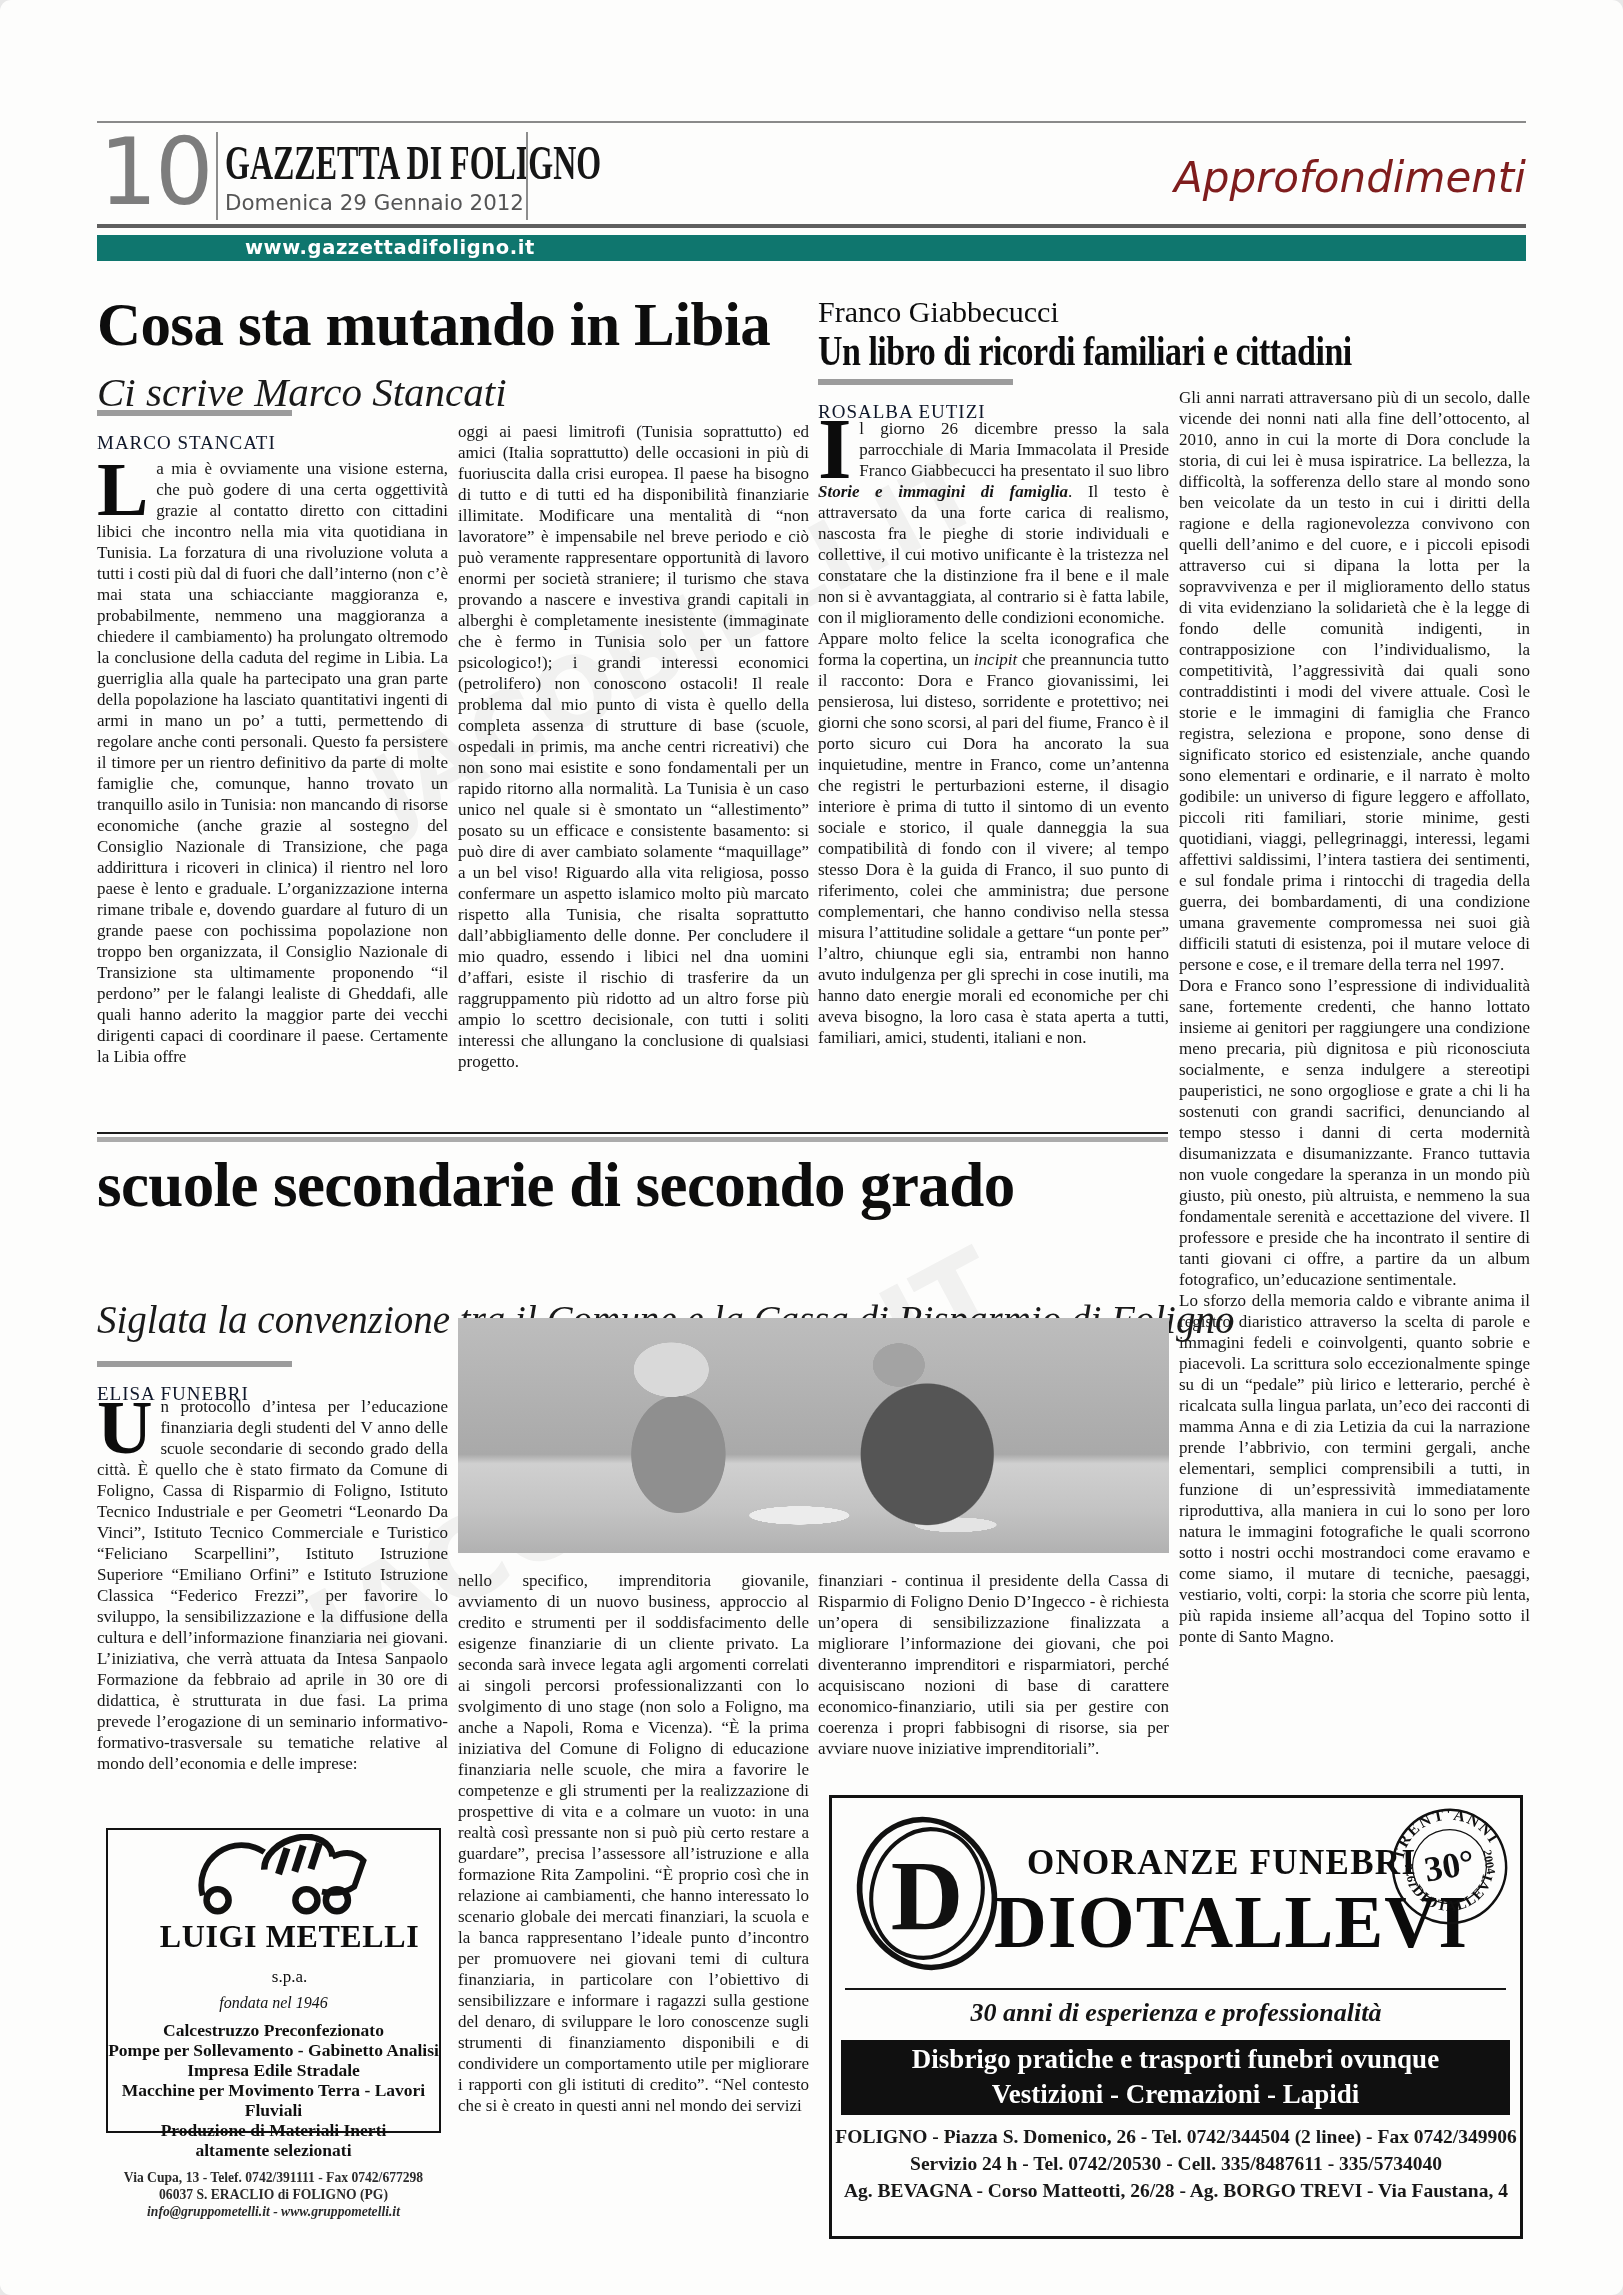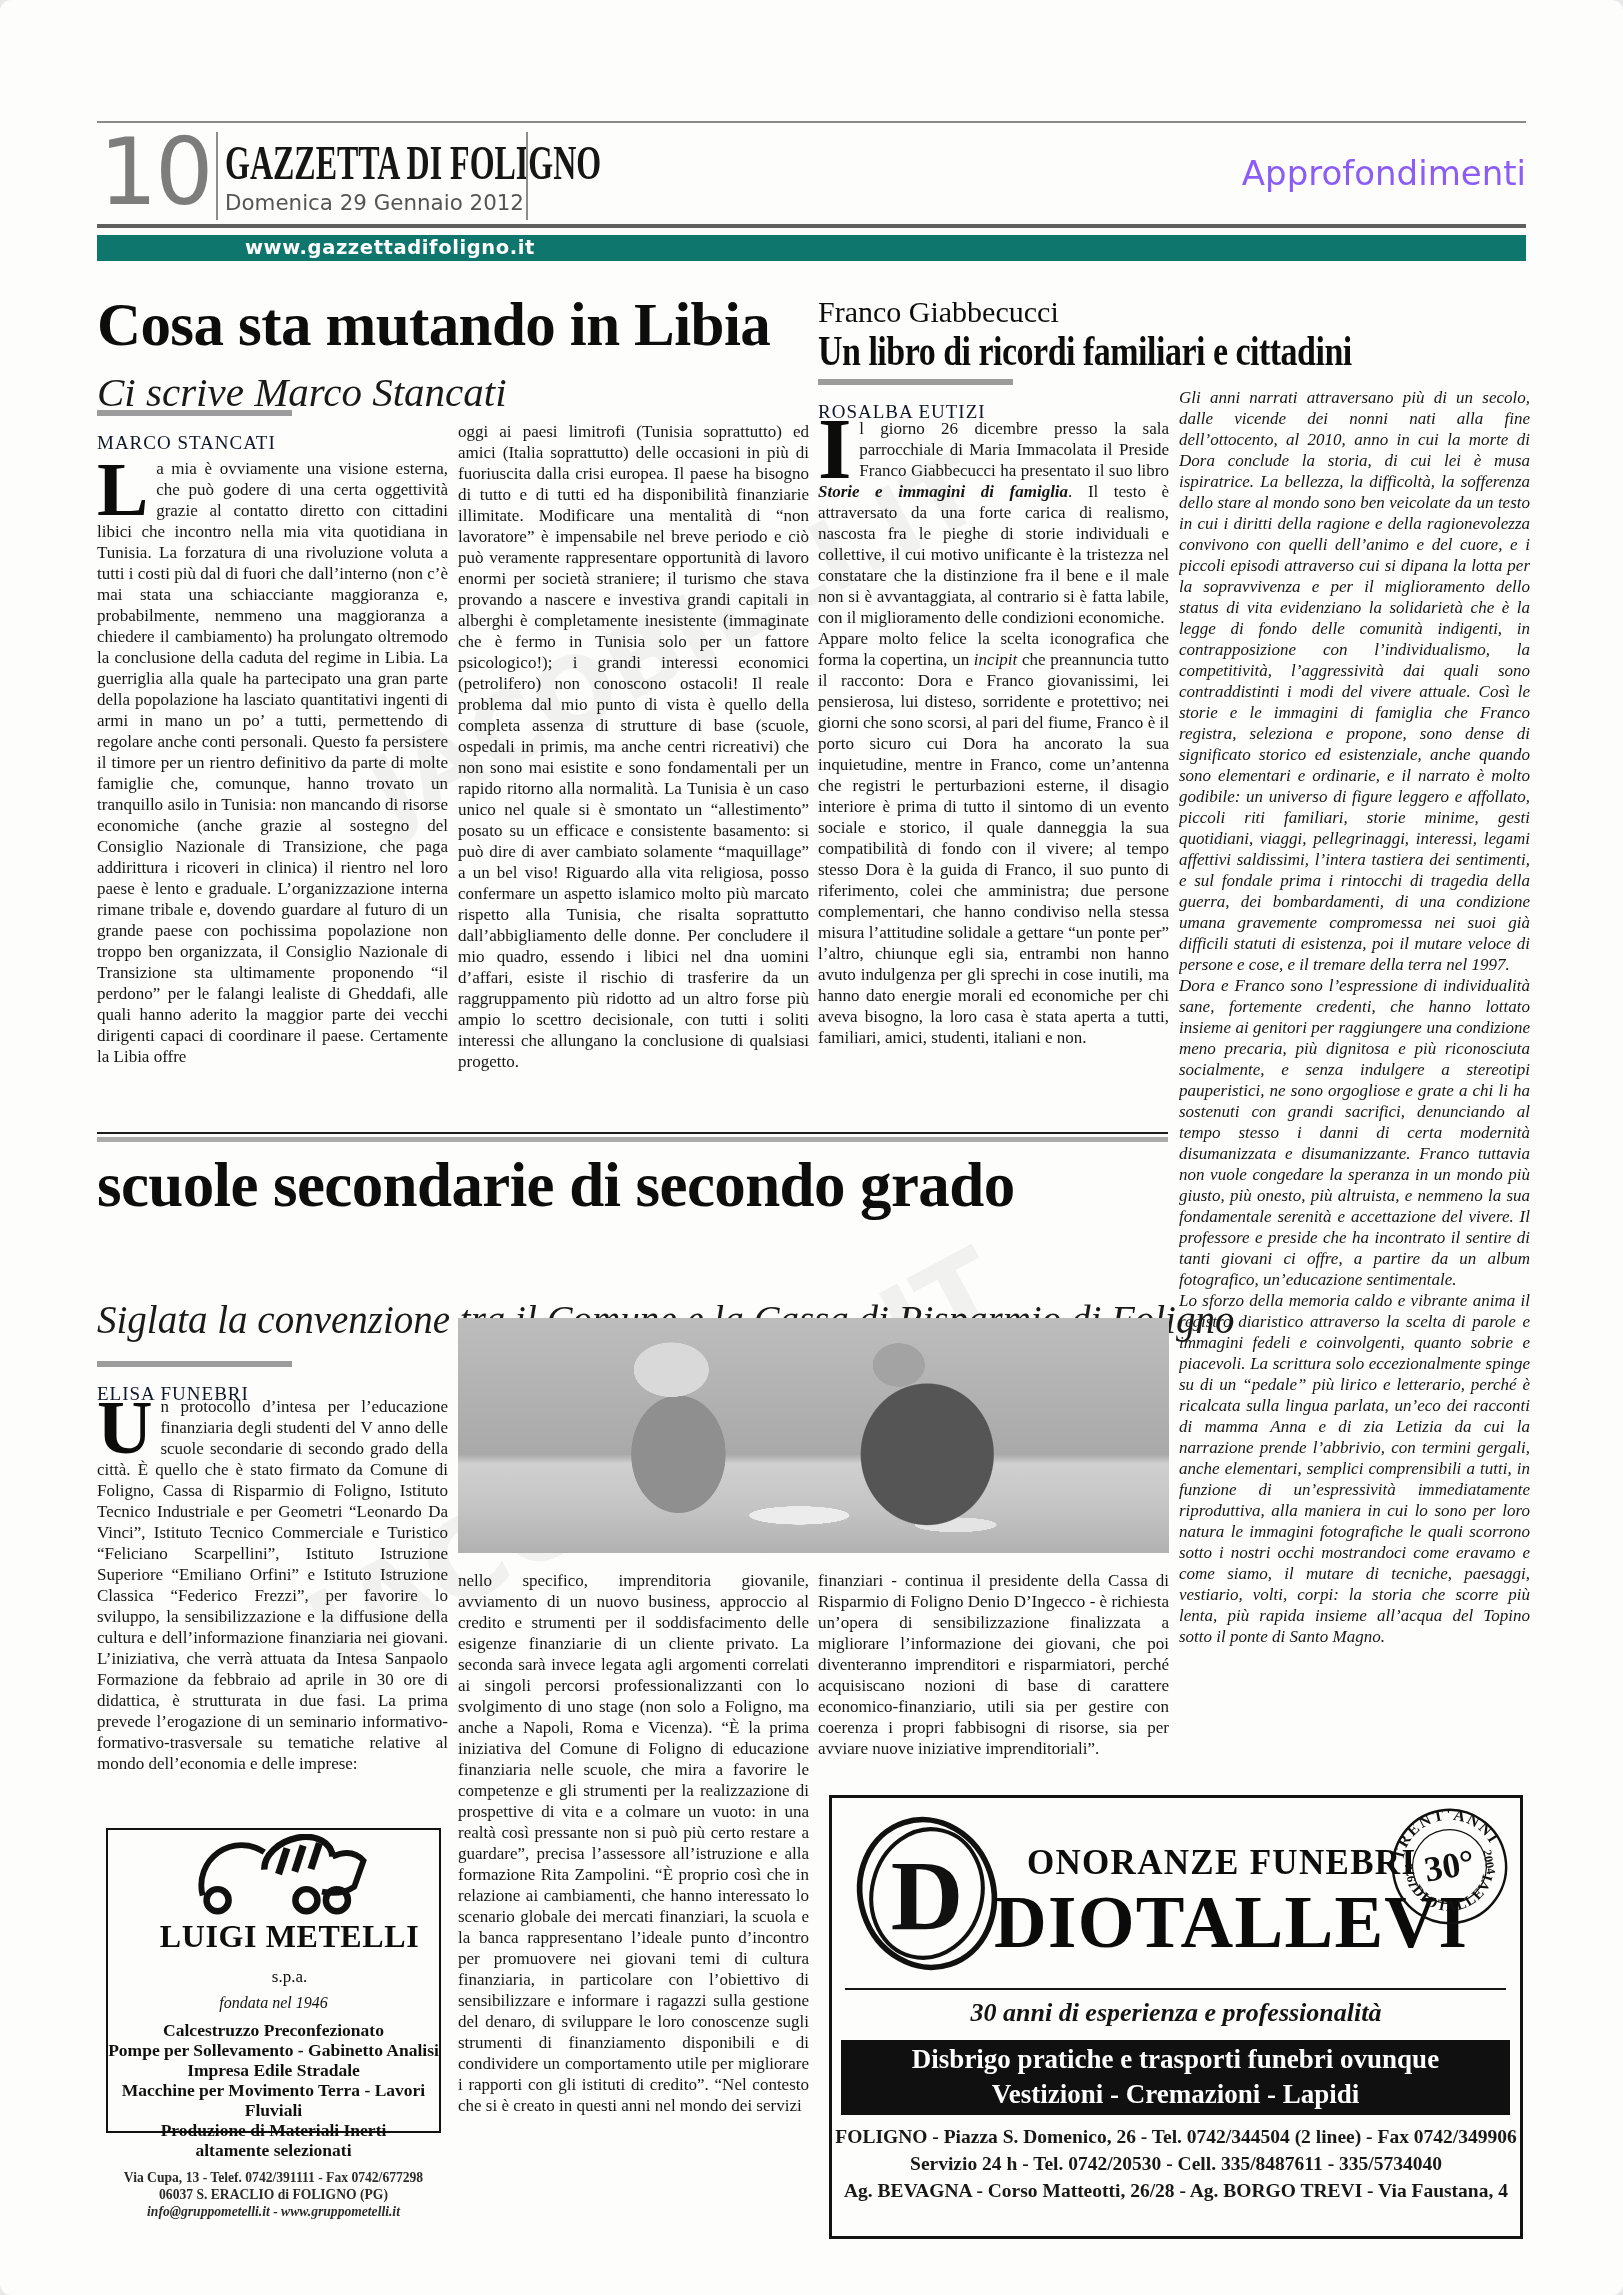--- a/index.html
+++ b/index.html
@@ -3,21 +3,21 @@
 <meta charset="utf-8">
 <style>
   html,body{margin:0;padding:0;background:#e8e8e8;}
   .page{position:relative;width:1623px;height:2295px;background:#fdfdfc;font-family:"Liberation Serif",serif;color:#111;overflow:hidden;border-radius:11px;}
   .abs{position:absolute;}
   .rule{position:absolute;background:#8a8a8a;}
   .pagenum{position:absolute;left:99px;top:127px;font-size:92px;line-height:1;color:#7d7d7d;font-family:"DejaVu Sans",sans-serif;font-weight:400;letter-spacing:-2.6px;}
   .vline{position:absolute;width:1.9px;background:#8d8d8d;}
   .masthead{position:absolute;left:225px;top:134px;font-size:39px;font-weight:bold;letter-spacing:0px;white-space:nowrap;transform:scale(0.82,1.25);transform-origin:left top;color:#161616;}
   .dateline{position:absolute;left:225px;top:190px;width:299px;text-align:center;font-size:21.4px;color:#555;font-family:"DejaVu Sans",sans-serif;}
-  .section{position:absolute;right:97px;top:153px;font-size:34px;color:#8b5cf6;font-family:"DejaVu Sans",sans-serif;}
+  .section{position:absolute;right:97px;top:153px;font-size:42px;color:#7f1d1d;font-family:"DejaVu Sans",sans-serif;font-style:italic;}
   .banner{position:absolute;left:97px;top:235px;width:1429px;height:26px;background:#0f766e;}
   .banner span{display:block;padding-left:148px;color:#fff;font-weight:bold;font-size:19.5px;line-height:26px;font-family:"DejaVu Sans",sans-serif;letter-spacing:0.6px;}
   .a-title{position:absolute;font-weight:bold;white-space:nowrap;color:#0d0d0d;letter-spacing:-0.6px;}
   .a-sub{position:absolute;font-style:italic;color:#1a1a1a;white-space:nowrap;}
   .byline{position:absolute;width:351px;}
   .byline .bar{width:195px;height:5.8px;background:#9c9c9c;}
   .byline .name{margin-top:16px;font-size:19px;letter-spacing:1px;color:#0f172a;font-family:Liberation Serif, serif;}
   .col{position:absolute;width:351px;font-size:17px;line-height:21px;text-align:justify;overflow:hidden;color:#161616;}
   .col p{margin:0;}
   .dropcap{float:left;font-weight:bold;font-size:77px;line-height:60px;padding:1.3px 7.8px 0 0;color:#0c0c0c;}
@@ -92,21 +92,21 @@
   <div class="a-title" style="left:818px;top:295px;font-size:30px;font-weight:normal;letter-spacing:0;">Franco Giabbecucci</div>
   <div class="a-title" style="left:818px;top:326px;font-size:40px;transform:scale(0.85,1.05);transform-origin:left top;">Un libro di ricordi familiari e cittadini</div>
   <div class="byline" style="left:818px;top:379px;">
     <div class="bar"></div>
     <div class="name">ROSALBA EUTIZI</div>
   </div>
   <div class="col" style="left:818px;top:418px;height:714px;">
     <p><span class="dropcap" style="font-size:86px;">I</span><span>l giorno 26 dicembre presso la sala parrocchiale di Maria Immacolata il Preside Franco Giabbecucci ha presentato il suo libro </span><span class="bi">Storie e immagini di famiglia</span><span>. Il testo è attraversato da una forte carica di realismo, nascosta fra le pieghe di storie individuali e collettive, il cui motivo unificante è la tristezza nel constatare che la distinzione fra il bene e il male non si è avvantaggiata, al contrario si è fatta labile, con il miglioramento delle condizioni economiche.</span></p>
     <p><span>Appare molto felice la scelta iconografica che forma la copertina, un </span><span class="it">incipit</span><span> che preannuncia tutto il racconto: Dora e Franco giovanissimi, lei pensierosa, lui disteso, sorridente e protettivo; nei giorni che sono scorsi, al pari del fiume, Franco è il porto sicuro cui Dora ha ancorato la sua inquietudine, mentre in Franco, come un’antenna che registri le perturbazioni esterne, il disagio interiore è prima di tutto il sintomo di un evento sociale e storico, il quale danneggia la sua compatibilità di fondo con il vivere; al tempo stesso Dora è la guida di Franco, il suo punto di riferimento, colei che amministra; due persone complementari, che hanno condiviso nella stessa misura l’attitudine solidale a gettare “un ponte per” l’altro, chiunque egli sia, entrambi non hanno avuto indulgenza per gli sprechi in cose inutili, ma hanno dato energie morali ed economiche per chi aveva bisogno, la loro casa è stata aperta a tutti, familiari, amici, studenti, italiani e non.</span></p>
   </div>
-  <div class="col" style="left:1179px;top:387px;height:1404px;font-style:italic;">
+  <div class="col" style="left:1179px;top:387px;height:1404px;">
     <p>Gli anni narrati attraversano più di un secolo, dalle vicende dei nonni nati alla fine dell’ottocento, al 2010, anno in cui la morte di Dora conclude la storia, di cui lei è musa ispiratrice. La bellezza, la difficoltà, la sofferenza dello stare al mondo sono ben veicolate da un testo in cui i diritti della ragione e della ragionevolezza convivono con quelli dell’animo e del cuore, e i piccoli episodi attraverso cui si dipana la lotta per la sopravvivenza e per il miglioramento dello status di vita evidenziano la solidarietà che è la legge di fondo delle comunità indigenti, in contrapposizione con l’individualismo, la competitività, l’aggressività dai quali sono contraddistinti i modi del vivere attuale. Così le storie e le immagini di famiglia che Franco registra, seleziona e propone, sono dense di significato storico ed esistenziale, anche quando sono elementari e ordinarie, e il narrato è molto godibile: un universo di figure leggero e affollato, piccoli riti familiari, storie minime, gesti quotidiani, viaggi, pellegrinaggi, interessi, legami affettivi saldissimi, l’intera tastiera dei sentimenti, e sul fondale prima i rintocchi di tragedia della guerra, dei bombardamenti, di una condizione umana gravemente compromessa nei suoi già difficili statuti di esistenza, poi il mutare veloce di persone e cose, e il tremare della terra nel 1997.</p>
     <p>Dora e Franco sono l’espressione di individualità sane, fortemente credenti, che hanno lottato insieme ai genitori per raggiungere una condizione meno precaria, più dignitosa e più riconosciuta socialmente, e senza indulgere a stereotipi pauperistici, ne sono orgogliose e grate a chi li ha sostenuti con grandi sacrifici, denunciando al tempo stesso i danni di certa modernità disumanizzata e disumanizzante. Franco tuttavia non vuole congedare la speranza in un mondo più giusto, più onesto, più altruista, e nemmeno la sua fondamentale serenità e accettazione del vivere. Il professore e preside che ha incontrato il sentire di tanti giovani ci offre, a partire da un album fotografico, un’educazione sentimentale.</p>
     <p>Lo sforzo della memoria caldo e vibrante anima il registro diaristico attraverso la scelta di parole e immagini fedeli e coinvolgenti, quanto sobrie e piacevoli. La scrittura solo eccezionalmente spinge su di un “pedale” più lirico e letterario, perché è ricalcata sulla lingua parlata, un’eco dei racconti di mamma Anna e di zia Letizia da cui la narrazione prende l’abbrivio, con termini gergali, anche elementari, semplici comprensibili a tutti, in funzione di un’espressività immediatamente riproduttiva, alla maniera in cui lo sono per loro natura le immagini fotografiche le quali scorrono sotto i nostri occhi mostrandoci come eravamo e come siamo, il mutare di tecniche, paesaggi, vestiario, volti, corpi: la storia che scorre più lenta, più rapida insieme all’acqua del Topino sotto il ponte di Santo Magno.</p>
   </div>
 
   <div class="sep1"></div>
   <div class="sep2"></div>
 
   <div class="a-title" style="left:97px;top:1151px;font-size:63px;line-height:69px;white-space:normal;width:1071px;">
     <div>scuole secondarie di secondo grado</div>

